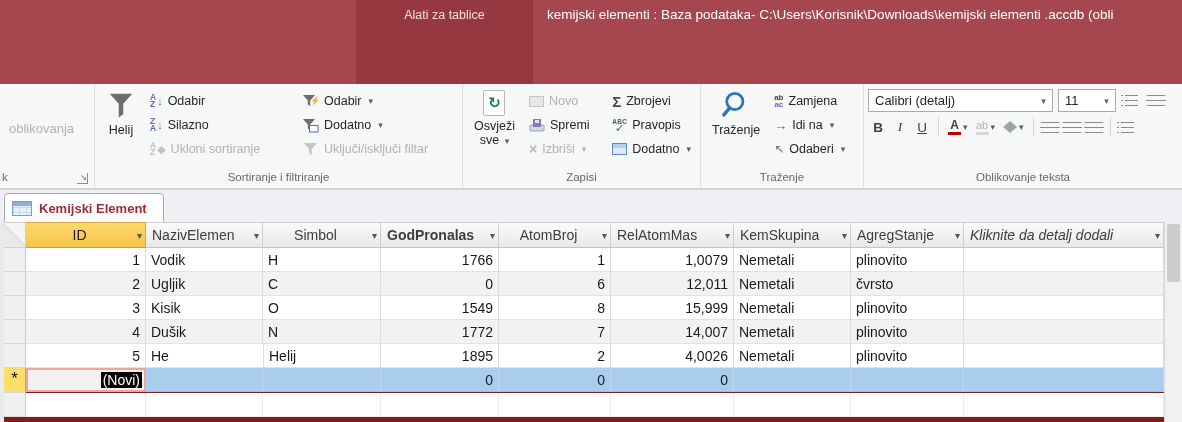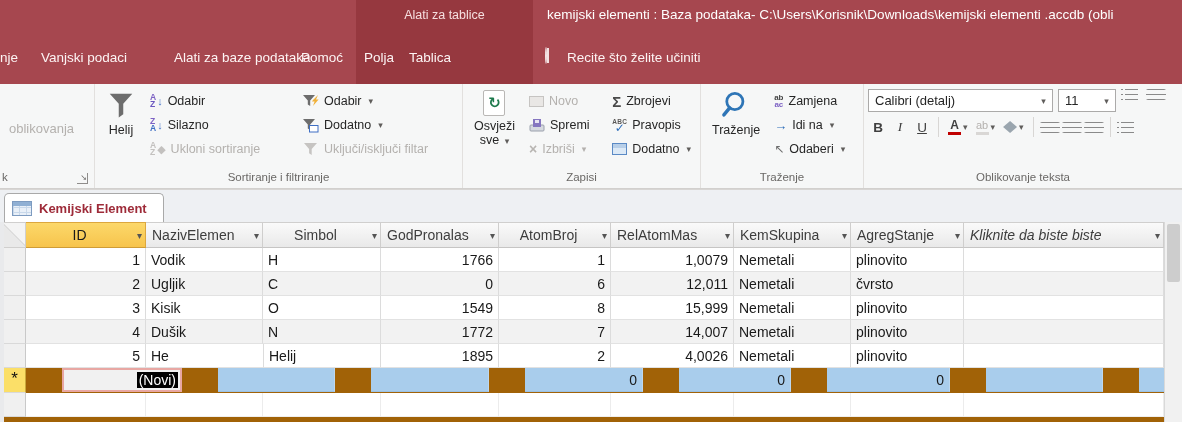--- a/index.html
+++ b/index.html
@@ -96,21 +96,21 @@
     display:flex; align-items:center; gap:7px; padding:0 16px 0 7px; }
   .doc-tab .name { font-size:13px; font-weight:bold; color:var(--accent-red,#9e2b39); }
   .grid-ic { width:20px; height:15px; border:1px solid #7d9bc0;
     background:
       linear-gradient(#90b0d4 0 4px, transparent 4px),
       repeating-linear-gradient(to right,#c8d8ea 0 1px,transparent 1px 6.3px),
       repeating-linear-gradient(to bottom,#c8d8ea 0 1px,transparent 1px 5px),
       #e9f0f8; }
 
   
-  .sheet { position:absolute; top:222px; left:0; width:1182px; bottom:0; background:#a16207; }
+  .sheet { position:absolute; top:222px; left:0; width:1182px; bottom:0; background:#7f1d1d; }
   .lstrip { position:absolute; left:0; top:0; bottom:0; width:4px; background:#e9eaec; }
   .vscroll { position:absolute; right:0; top:0; bottom:0; width:18px; background:#f1f1f1;
     border-left:1px solid #d9d9d9; }
   .vscroll .thumb { position:absolute; top:2px; left:2px; right:2px; height:58px;
     background:#cdcdcd; border-radius:2px; }
   .gridwrap { position:absolute; left:4px; top:0; }
   .hrow { display:flex; height:26px; }
   .corner { width:22px; flex:none; border:1px solid #d0cfce; border-left:none;
     background:linear-gradient(45deg,#e9e9e9 48%,#c9c9c9 50%,#f4f4f4 52%); }
   .hcell { position:relative; flex:none; height:26px; font-size:14px; color:#3d3d3d;
@@ -125,50 +125,38 @@
   .drow { display:flex; height:24px; }
   .rowsel { width:22px; flex:none; background:#f0f0f0; border-right:1px solid #c9c9c9;
     border-bottom:1px solid #d9d9d9; }
   .dcell { flex:none; height:24px; font-size:14px; color:#191919; display:flex; align-items:center;
     padding:0 5px; border-right:1px solid #dcdcdc; border-bottom:1px solid #e2e2e2;
     white-space:nowrap; overflow:hidden; background:#fff; }
   .drow.alt .dcell { background:#f2f2f2; }
   .dcell.num { justify-content:flex-end; }
   .drow.newrow { height:25px; }
   .drow.newrow .dcell { background:var(--new-row,#a9cdec); border-right:1px solid #bdd8f0;
-    border-bottom:1px solid #9cc2e4;margin-left:36px; }
+    border-bottom:1px solid #9cc2e4; }
   .drow.newrow .rowsel { background:var(--new-selector,#fbdf68); border-right:1px solid #caa93c;
     text-align:center; font-size:17px; line-height:22px; color:#111; }
   .drow.newrow .dcell.focus { background:#f1f1f1; border:2px solid var(--focus-border,#e8a7a3);
     justify-content:flex-end; padding:0 2px; }
   .chip { background:#000; color:#fff; padding:0 2px; font-size:14px; }
   .drow.tail .dcell { background:#fff; border-right:1px solid #ececec; border-bottom:1px solid #efefef; }
 </style>
 </head>
 <body>
 
 <div class="stage">
 
   <div class="topbar">
     <div class="ctx-block"></div>
     <div class="title-row">
       <div class="ctx-label">Alati za tablice</div>
       <div class="win-title">kemijski elementi  : Baza podataka- C:\Users\Korisnik\Downloads\kemijski elementi .accdb (obli</div>
-    </div>
-    <div class="tabs-row">
-      <div class="rtab" style="left:0;">nje</div>
-      <div class="rtab" style="left:41px;">Vanjski podaci</div>
-      <div class="rtab" style="left:174px;">Alati za baze podataka</div>
-      <div class="rtab" style="left:301px;">Pomoć</div>
-      <div class="rtab" style="left:364px;">Polja</div>
-      <div class="rtab" style="left:409px;">Tablica</div>
-      <div class="tellme">
-        <span class="bulb"><span class="g"></span><span class="b"></span></span>
-        <span>Recite što želite učiniti</span>
-      </div>
     </div>
   </div>
 
   <div class="ribbon">
 
     <div class="grp" style="width:95px;">
       <div class="grp-content" style="align-items:center;">
         <span class="small-btn disabled" style="font-size:13px;">oblikovanja</span>
       </div>
       <div class="grp-label" style="text-align:left;padding-left:2px;">k</div>
@@ -331,21 +319,21 @@
             <span class="dd">▾</span>
           </div>
         </div>
       </div>
       <div class="grp-label">Traženje</div>
     </div>
 
     <div class="grp" style="width:318px;border-right:none;">
       <div class="grp-content">
         <div class="fmt-rows" style="width:100%;">
-          <div style="display:flex;gap:5px;align-items:flex-start;">
+          <div style="display:flex;gap:5px;align-items:center;">
             <div class="combo" style="width:185px;">
               <span class="val">Calibri (detalj)</span>
               <span class="arr">▾</span>
             </div>
             <div class="combo" style="width:58px;">
               <span class="val">11</span>
               <span class="arr">▾</span>
             </div>
             <span class="lines dot fmt-btn" style="height:11px;"></span>
             <span class="lines fmt-btn" style="height:11px;"></span>
@@ -403,42 +391,42 @@
             <span class="harr">▾</span>
           </div>
           <div class="hcell" style="width: 117px;">
             <span>NazivElemen</span>
             <span class="harr">▾</span>
           </div>
           <div class="hcell center" style="width: 118px;">
             <span>Simbol</span>
             <span class="harr">▾</span>
           </div>
-          <div class="hcell" style="width: 118px;">
+          <div class="hcell" style="width: 118px; font-weight: bold;">
             <span>GodPronalas</span>
             <span class="harr">▾</span>
           </div>
           <div class="hcell center" style="width: 112px;">
             <span>AtomBroj</span>
             <span class="harr">▾</span>
           </div>
           <div class="hcell" style="width: 123px;">
             <span>RelAtomMas</span>
             <span class="harr">▾</span>
           </div>
           <div class="hcell" style="width: 117px;">
             <span>KemSkupina</span>
             <span class="harr">▾</span>
           </div>
           <div class="hcell" style="width: 113px;">
             <span>AgregStanje</span>
             <span class="harr">▾</span>
           </div>
           <div class="hcell" style="width: 200px; font-style: italic;">
-            <span>Kliknite da biste biste</span>
+            <span>Kliknite da detalj dodali</span>
             <span class="harr">▾</span>
           </div>
         </div>
       <div id="rows">
           <div class="drow">
             <div class="rowsel"></div>
             <div class="dcell num" style="width: 120px;">1</div>
             <div class="dcell" style="width: 117px;">Vodik</div>
             <div class="dcell" style="width: 118px;">H</div>
             <div class="dcell num" style="width: 118px;">1766</div>

